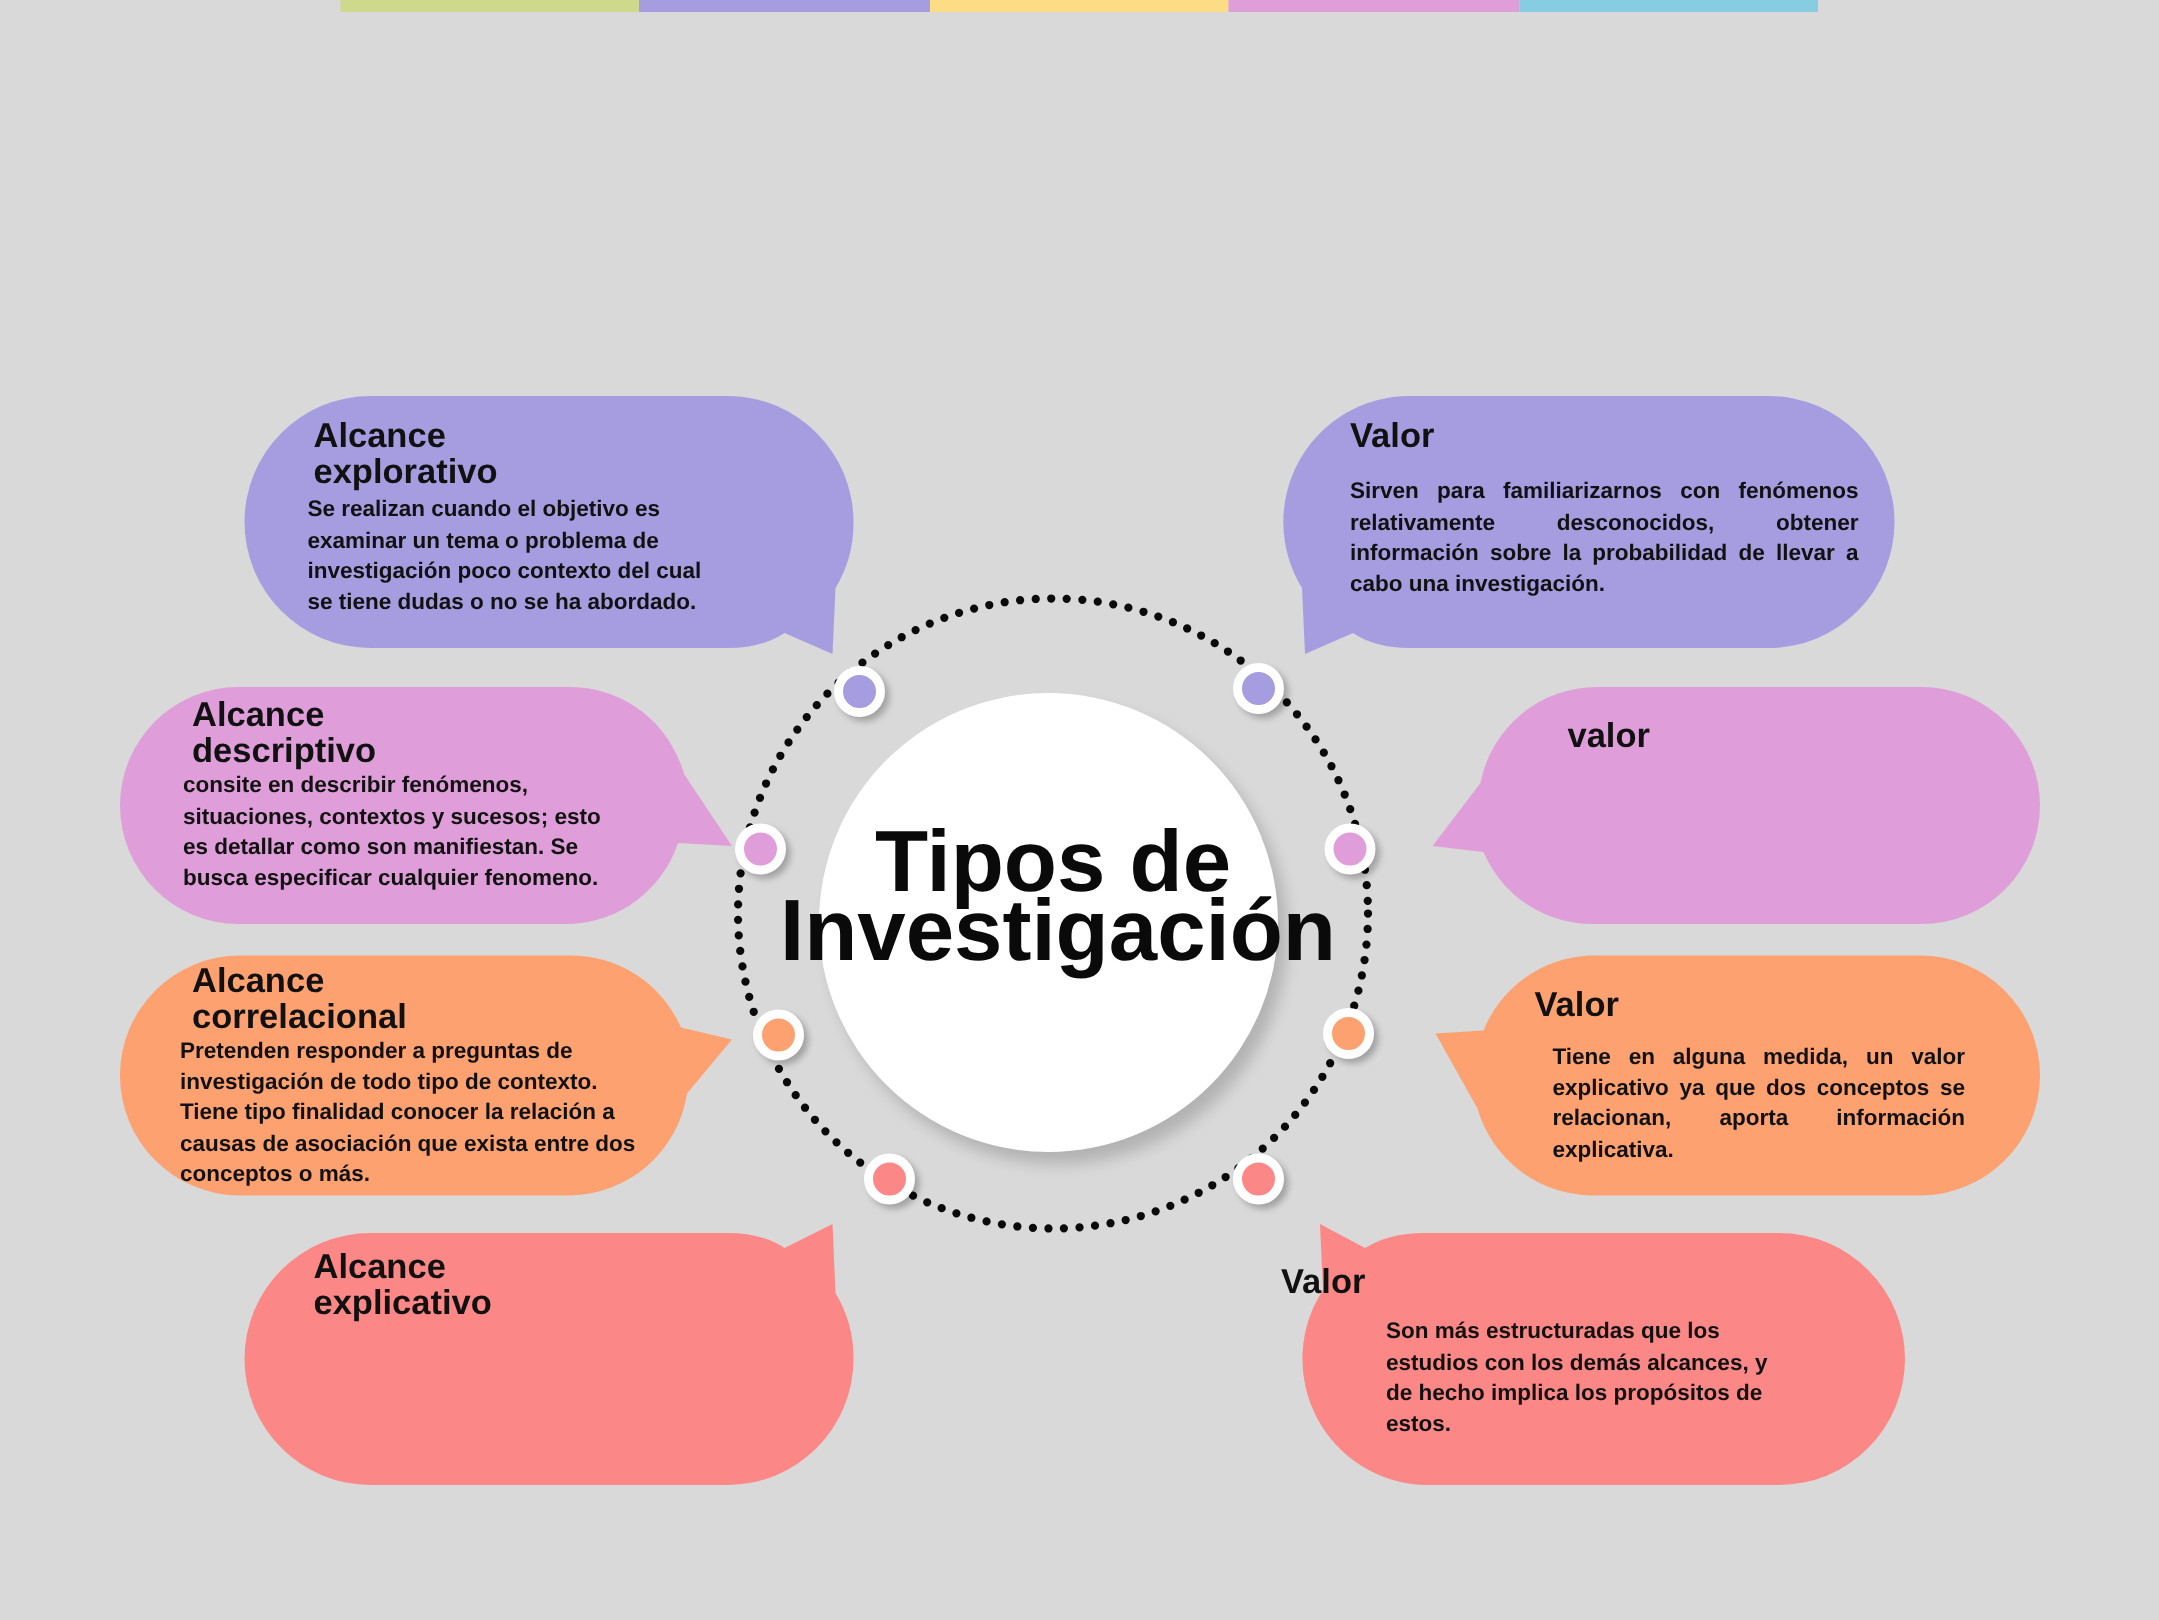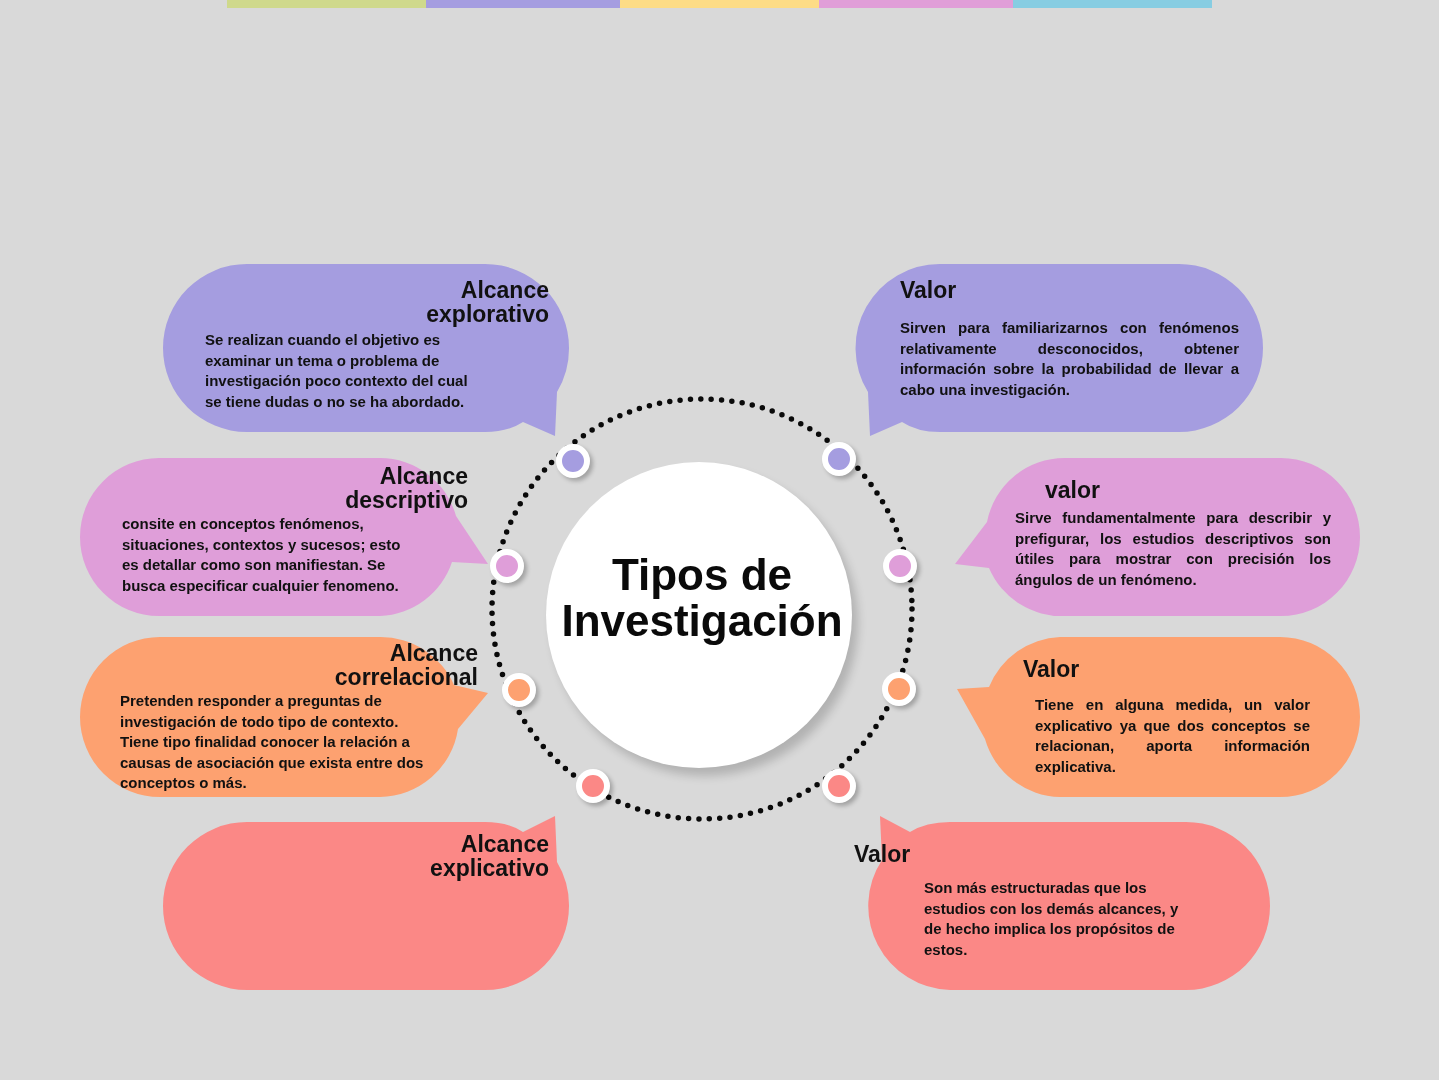--- a/index.html
+++ b/index.html
@@ -5,31 +5,31 @@
   html, body { margin:0; padding:0; }
   body {
     width:1439px; height:1080px; background:#d9d9d9; position:relative; overflow:hidden;
     font-family:"Liberation Sans", "DejaVu Sans", sans-serif; color:#111;
   }
   .topbar { position:absolute; left:227px; top:0; height:8px; display:flex; }
   .topbar span { display:block; height:8px; }
   .bubble { position:absolute; }
   .bubble svg.shape { position:absolute; left:0; top:0; overflow:visible; }
   .bubble .content { position:absolute; }
-  .title { font-weight:bold; font-size:23px; line-height:24px; margin:0;text-align:right; }
+  .title { font-weight:bold; font-size:23px; line-height:24px; margin:0; }
   .title.center { text-align:left; }
   .body { font-weight:bold; font-size:15px; line-height:20.5px; margin:0; }
   .body.justify { text-align:justify; }
   .center-circle {
     position:absolute; left:546px; top:462px; width:306px; height:306px; border-radius:50%;
     background:#fff; box-shadow:6px 8px 10px rgba(0,0,0,0.18);
   }
   .center-title {
     position:absolute; left:520px; top:552px; width:364px; text-align:center;
-    font-weight:bold; font-size:44px; line-height:46px; color:#0a0a0a;
+    font-weight:bold; font-size:58px; line-height:46px; color:#0a0a0a;
   }
   .ring { position:absolute; left:0; top:0; }
   .node {
     position:absolute; width:22px; height:22px; border-radius:50%;
     border:6px solid #fff; box-shadow:3px 3px 4px rgba(0,0,0,0.25);
   }
 </style>
 </head>
 <body>
 
@@ -75,21 +75,21 @@
   </div>
 </div>
 
 <div class="bubble" style="left:80px;top:458px;width:410px;height:158px;">
   <svg class="shape" width="410" height="158">
     <path d="M79,0 H300 A79,79 0 0 1 376,58 L408,106 L372,104 A79,79 0 0 1 300,158 H79 A79,79 0 0 1 79,0 Z" fill="#df9ed9"></path>
   </svg>
   <div class="content" style="left:48px;top:6px;width:340px;">
     <p class="title"><span>Alcance</span><br><span>descriptivo</span></p>
     <p class="body" style="margin-top:2px;margin-left:-6px;">
-      <span>consite en conceptos fenómenos,</span><br>
+      <span>consite en describir fenómenos,</span><br>
       <span>situaciones, contextos y sucesos; esto</span><br>
       <span>es detallar como son manifiestan. Se</span><br>
       <span>busca especificar cualquier fenomeno.</span>
     </p>
   </div>
 </div>
 
 <div class="bubble" style="left:80px;top:637px;width:410px;height:160px;">
   <svg class="shape" width="410" height="160">
     <path d="M80,0 H300 A80,80 0 0 1 374,48 L408,56 L378,92 A80,80 0 0 1 300,160 H80 A80,80 0 0 1 80,0 Z" fill="#fda170"></path>
@@ -124,21 +124,20 @@
     <p class="body justify" style="margin-top:16px;">Sirven para familiarizarnos con fenómenos relativamente desconocidos, obtener información sobre la probabilidad de llevar a cabo una investigación.</p>
   </div>
 </div>
 
 <div class="bubble" style="left:955px;top:458px;width:405px;height:158px;">
   <svg class="shape" width="405" height="158">
     <path d="M110,0 H326 A79,79 0 0 1 326,158 H110 A79,79 0 0 1 34,110 L0,106 L32,64 A79,79 0 0 1 110,0 Z" fill="#df9ed9"></path>
   </svg>
   <div class="content" style="left:60px;top:20px;width:316px;">
     <p class="title center" style="margin-left:30px;">valor</p>
-    <p class="body justify" style="margin-top:6px;">Sirve fundamentalmente para describir y prefigurar, los estudios descriptivos son útiles para mostrar con precisión los ángulos de un fenómeno.</p>
   </div>
 </div>
 
 <div class="bubble" style="left:955px;top:637px;width:405px;height:160px;">
   <svg class="shape" width="405" height="160">
     <path d="M105,0 H325 A80,80 0 0 1 325,160 H105 A80,80 0 0 1 30,102 L2,52 L34,50 A80,80 0 0 1 105,0 Z" fill="#fda170"></path>
   </svg>
   <div class="content" style="left:80px;top:20px;width:275px;">
     <p class="title center" style="margin-left:-12px;">Valor</p>
     <p class="body justify" style="margin-top:14px;">Tiene en alguna medida, un valor explicativo ya que dos conceptos se relacionan, aporta información explicativa.</p>

